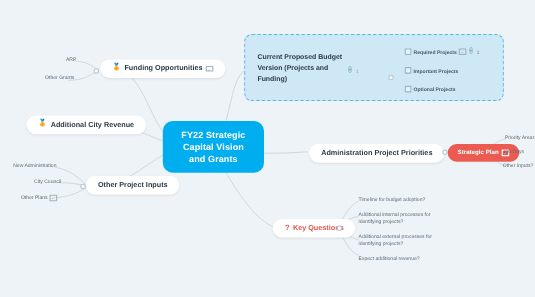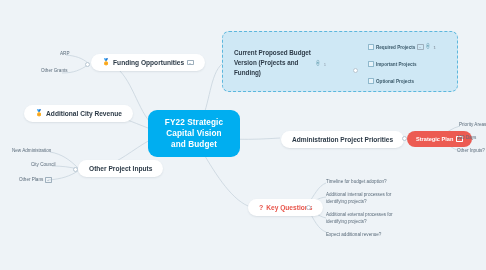--- a/index.html
+++ b/index.html
@@ -226,21 +226,21 @@
     <span class="ico-note"></span>
     <span>Important Projects</span>
   </div>
 
   <div class="leaf onblue" style="left:368px; top:78px;">
     <span class="ico-note"></span>
     <span>Optional Projects</span>
   </div>
 
   <div class="node central" style="left:148px; top:110px; width:92px;">
-    <span>FY22 Strategic Capital Vision and Budget</span>
+    <span>FY22 Strategic Capital Vision and Grants</span>
   </div>
 
   <div class="node pill" style="left:91px; top:54px;">
     <span class="ico ico-medal">🏅</span>
     <span>Funding Opportunities</span>
     <span class="ico-img"></span>
   </div>
 
   <div class="dot" style="left:85px; top:62px;"></div>
 

